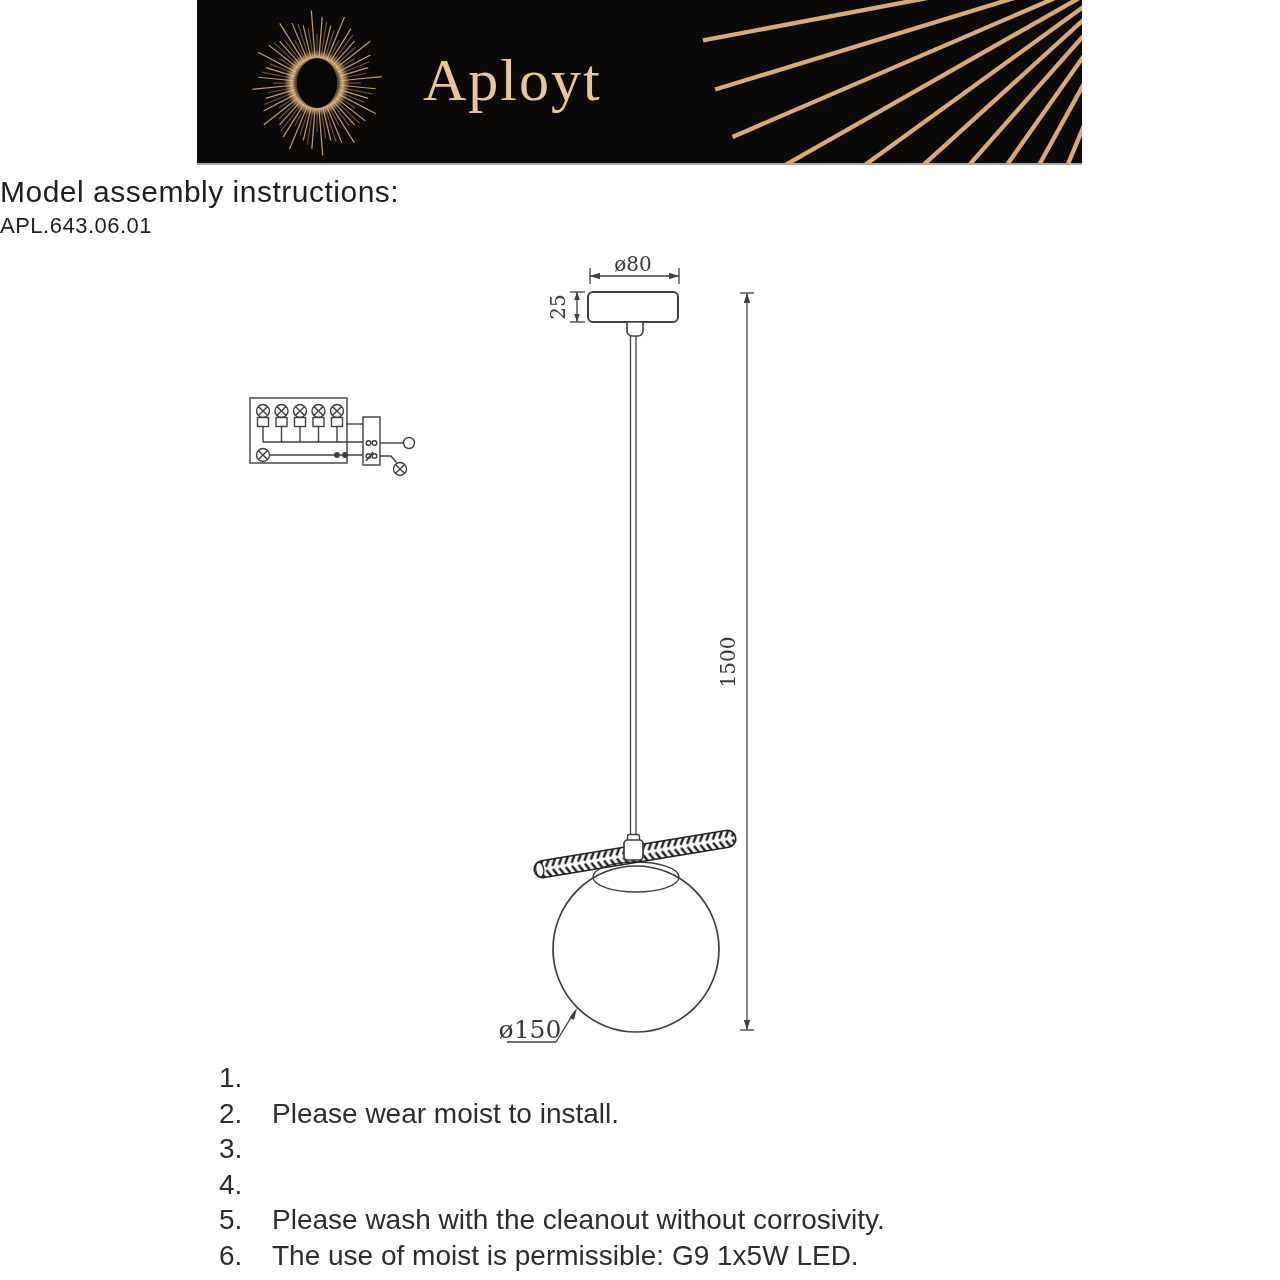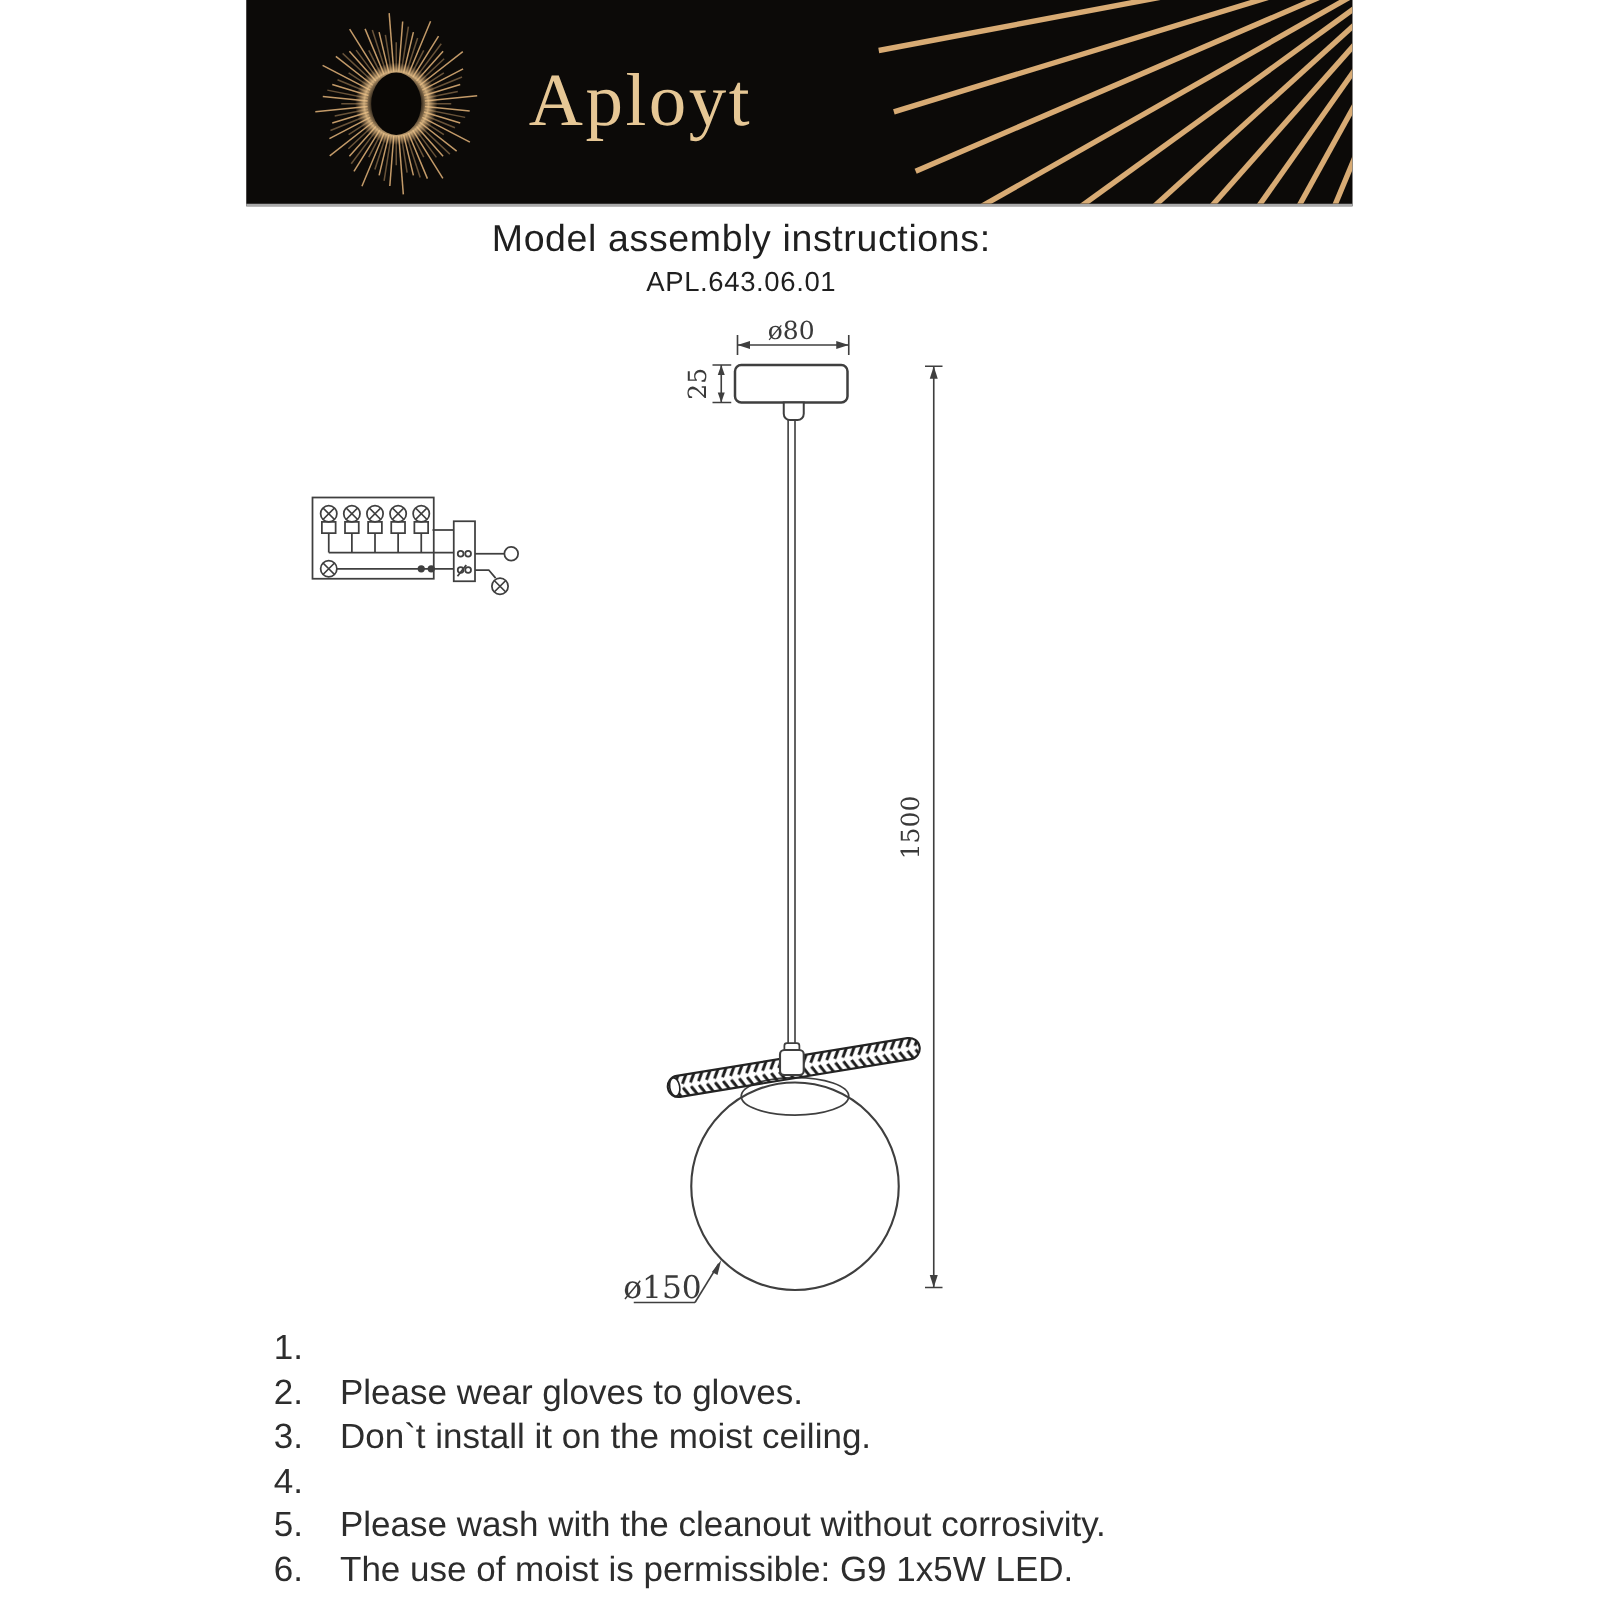--- a/index.html
+++ b/index.html
@@ -3,21 +3,21 @@
 <meta charset="utf-8">
 <style>
   html,body{margin:0;padding:0;background:#ffffff;}
   .page{position:relative;width:1280px;height:1280px;background:#ffffff;overflow:hidden;
         font-family:"Liberation Sans",sans-serif;}
   
   .banner{position:absolute;left:197px;top:0;width:885px;height:163px;
           background:#0c0a08;overflow:hidden;border-bottom:2px solid #a9a9a9;}
   .banner svg{display:block;}
   
-  .title-block{position:absolute;left:0;top:175px;width:1186px;text-align:center;color:#1f1f1f;}
+  .title-block{position:absolute;left:0;top:175px;width:1186px;color:#1f1f1f;}
   .title-heading{font-size:30px;line-height:34px;letter-spacing:.5px;}
   .model-number{font-size:22px;line-height:34px;letter-spacing:.5px;}
   
   .drawing{position:absolute;left:0;top:240px;width:1280px;height:815px;}
   .drawing text{font-family:"DejaVu Serif",serif;fill:#3a3a3a;}
   
   .instructions{position:absolute;left:219px;top:1060px;color:#2d2d2d;font-size:28px;}
   .instr-row{display:flex;align-items:flex-start;line-height:35.5px;}
   .instr-num{width:53px;flex:0 0 53px;}
   .instr-text{white-space:nowrap;}
@@ -263,25 +263,24 @@
       </g>
     </g>
   </svg>
 
   <div class="instructions">
     <div class="instr-row">
       <span class="instr-num">1.</span>
     </div>
     <div class="instr-row">
       <span class="instr-num">2.</span>
-      <span class="instr-text">Please wear gloves to gloves.</span>
+      <span class="instr-text">Please wear moist to install.</span>
     </div>
     <div class="instr-row">
       <span class="instr-num">3.</span>
-      <span class="instr-text">Don`t install it on the moist ceiling.</span>
     </div>
     <div class="instr-row">
       <span class="instr-num">4.</span>
     </div>
     <div class="instr-row">
       <span class="instr-num">5.</span>
       <span class="instr-text">Please wash with the cleanout without corrosivity.</span>
     </div>
     <div class="instr-row">
       <span class="instr-num">6.</span>

